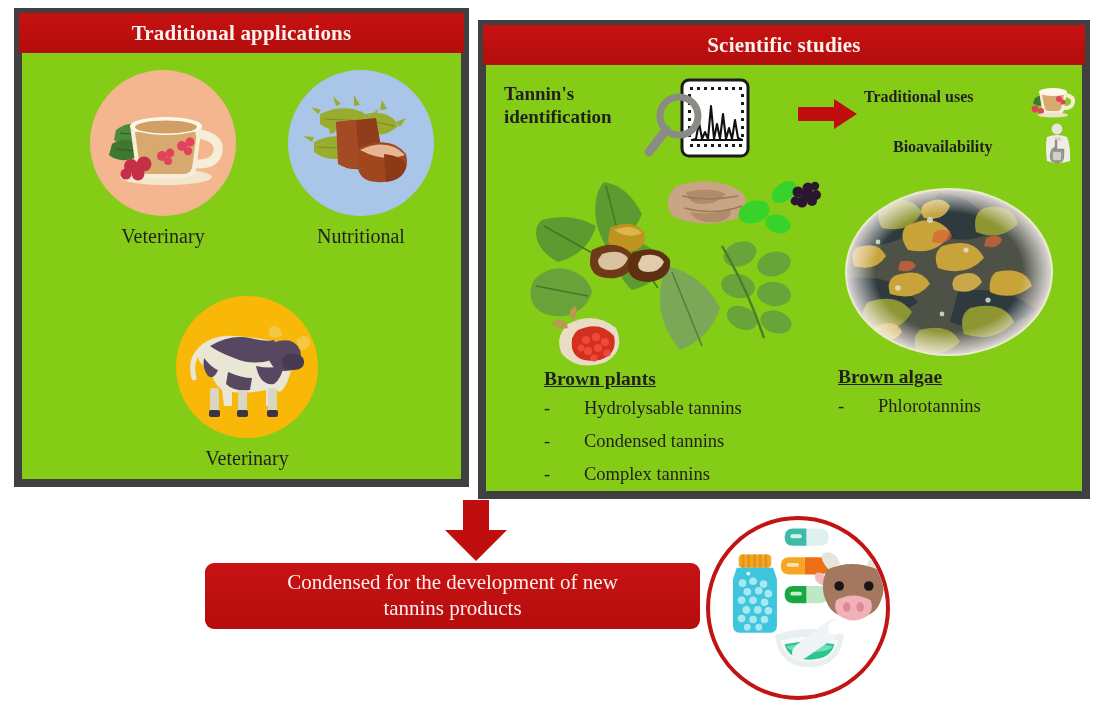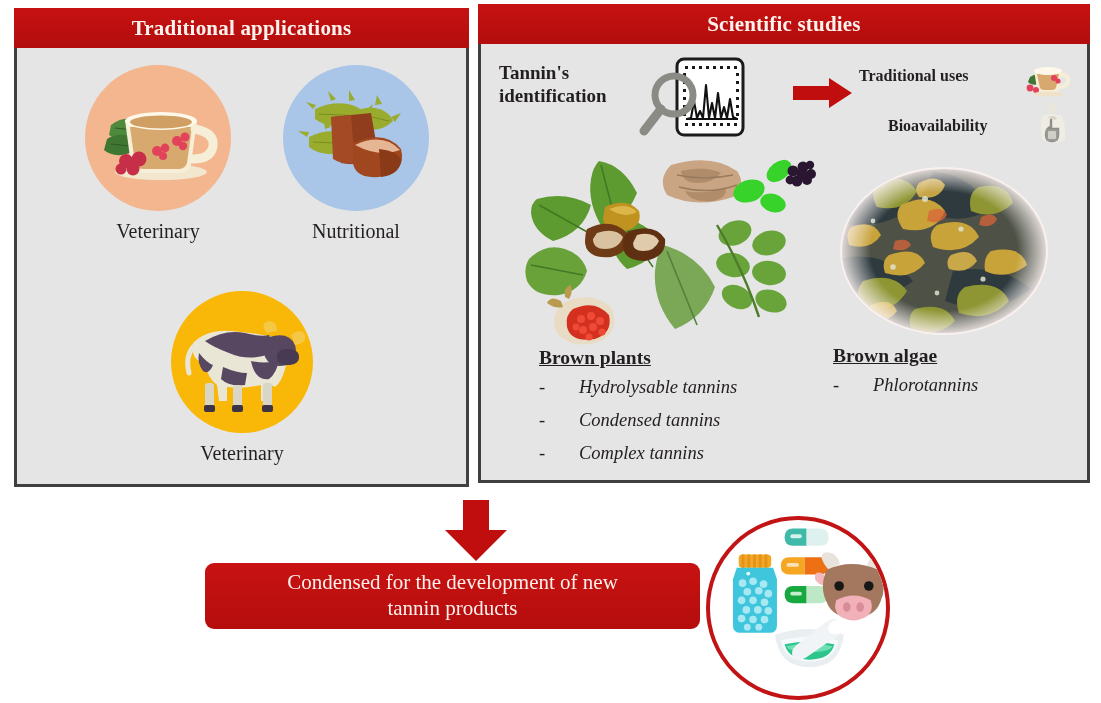--- a/index.html
+++ b/index.html
@@ -12,25 +12,25 @@
     height: 703px;
     position: relative;
     font-family: "Liberation Serif", "DejaVu Serif", serif;
     overflow: hidden;
   }
 
   
   .panel {
     position: absolute;
     box-sizing: border-box;
-    border: 3px solid #404040;
-    background: #e5e5e5;
+    border: 8px solid #404040;
+    background: #84cc16;
   }
   #panel-left  { left: 14px;  top: 8px;  width: 455px; height: 479px; }
-  #panel-right { left: 478px; top: 4px;  width: 612px; height: 479px; padding-left: 7px; }
+  #panel-right { left: 478px; top: 20px;  width: 612px; height: 479px; padding-left: 7px; }
 
   .panel-header {
     position: absolute;
     left: -3px; top: -3px; right: -3px;
     height: 40px;
     background: #c00d0d;
     background: linear-gradient(180deg, #c71111 0%, #b30d0d 100%);
     color: #fdf3ee;
     font-weight: bold;
     font-size: 21px;
@@ -108,21 +108,20 @@
   #title-algae  { left: 352px; top: 298px; }
 
   .bullet-list { position: absolute; margin: 0; padding: 0; list-style: none; }
   .bullet-list li {
     font-size: 18.5px;
     color: #231f20;
     white-space: nowrap;
     margin-bottom: 12px;
     position: relative;
     padding-left: 44px;
-    font-style: italic;
   }
   .bullet-list li::before {
     content: "-";
     position: absolute;
     left: 4px;
     top: 0;
   }
   #list-plants { left: 54px;  top: 330px; }
   #list-algae  { left: 348px; top: 328px; }
 
@@ -498,21 +497,21 @@
   </div>
 </div>
 
 <svg id="down-arrow" viewBox="0 0 78 62">
   <path d="M26 0 L52 0 L52 30 L70 30 L39 61 L8 30 L26 30 Z" fill="#c00d0d"></path>
 </svg>
 
 <div id="banner">
   <div>
     <span>Condensed for the development of new</span><br>
-    <span>tannin products</span>
+    <span>tannins products</span>
   </div>
 </div>
 
 <div id="products-circle">
   <svg viewBox="0 0 184 184" aria-hidden="true">
 
     <rect x="30" y="36" width="34" height="14" rx="4" fill="#f5a623"></rect>
     <rect x="33" y="36" width="3" height="14" fill="#e3941a"></rect>
     <rect x="39" y="36" width="3" height="14" fill="#e3941a"></rect>
     <rect x="45" y="36" width="3" height="14" fill="#e3941a"></rect>

